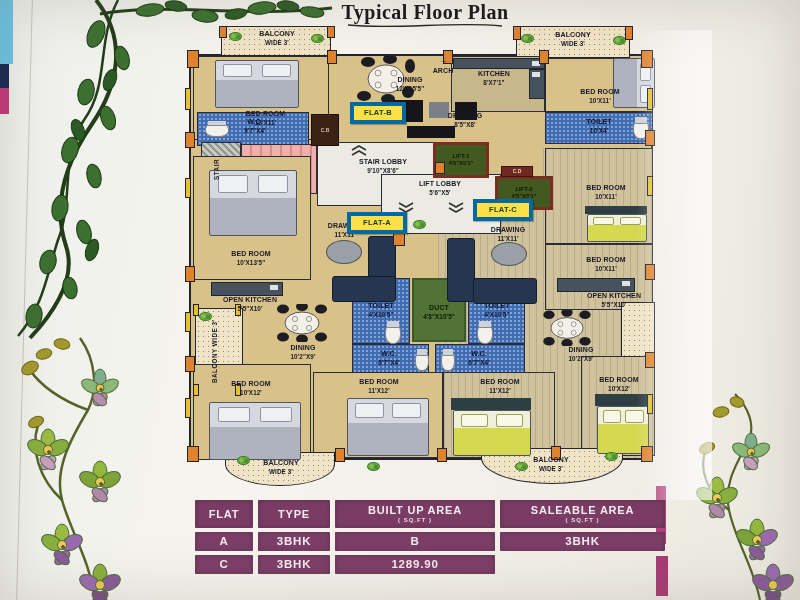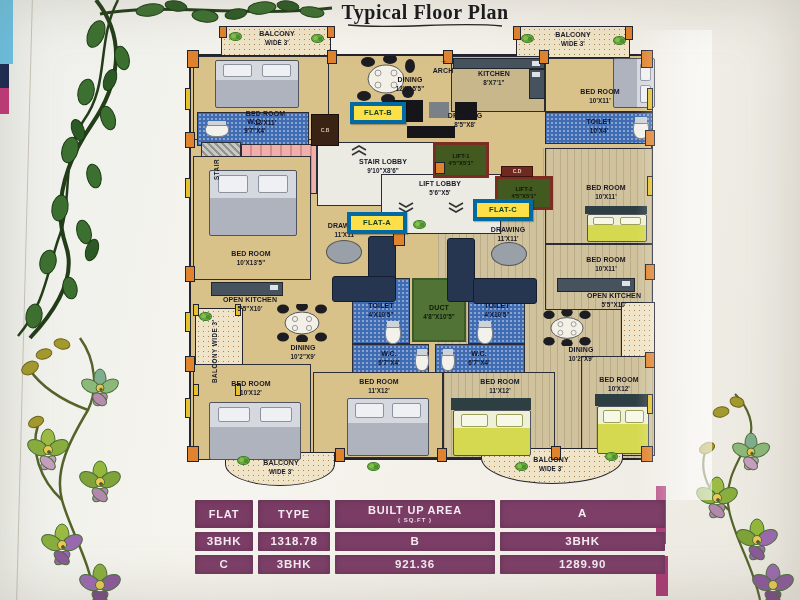--- a/index.html
+++ b/index.html
@@ -507,46 +507,44 @@
   <div class="tc th">
       <span>FLAT</span>
     </div>
   <div class="tc th">
       <span>TYPE</span>
     </div>
   <div class="tc th">
       <span>BUILT UP  AREA</span>
       <span class="sub">( SQ.FT )</span>
     </div>
+  <div class="tc th">
+      <span>SALEABLE  AREA</span>
+      <span class="sub">( SQ.FT )</span>
+    </div>
 
   <div class="tc">
       <span>A</span>
     </div>
   <div class="tc">
       <span>3BHK</span>
     </div>
-  <div class="tc">
-      <span>1318.78</span>
-    </div>
 
   <div class="tc">
       <span>B</span>
     </div>
   <div class="tc">
       <span>3BHK</span>
     </div>
 
   <div class="tc">
       <span>C</span>
     </div>
   <div class="tc">
       <span>3BHK</span>
-    </div>
-  <div class="tc">
-      <span>921.36</span>
     </div>
   <div class="tc">
       <span>1289.90</span>
     </div>
 </div>
 
 <div id="glare"></div>
 <div id="vignette"></div>
 
 </body></html>

